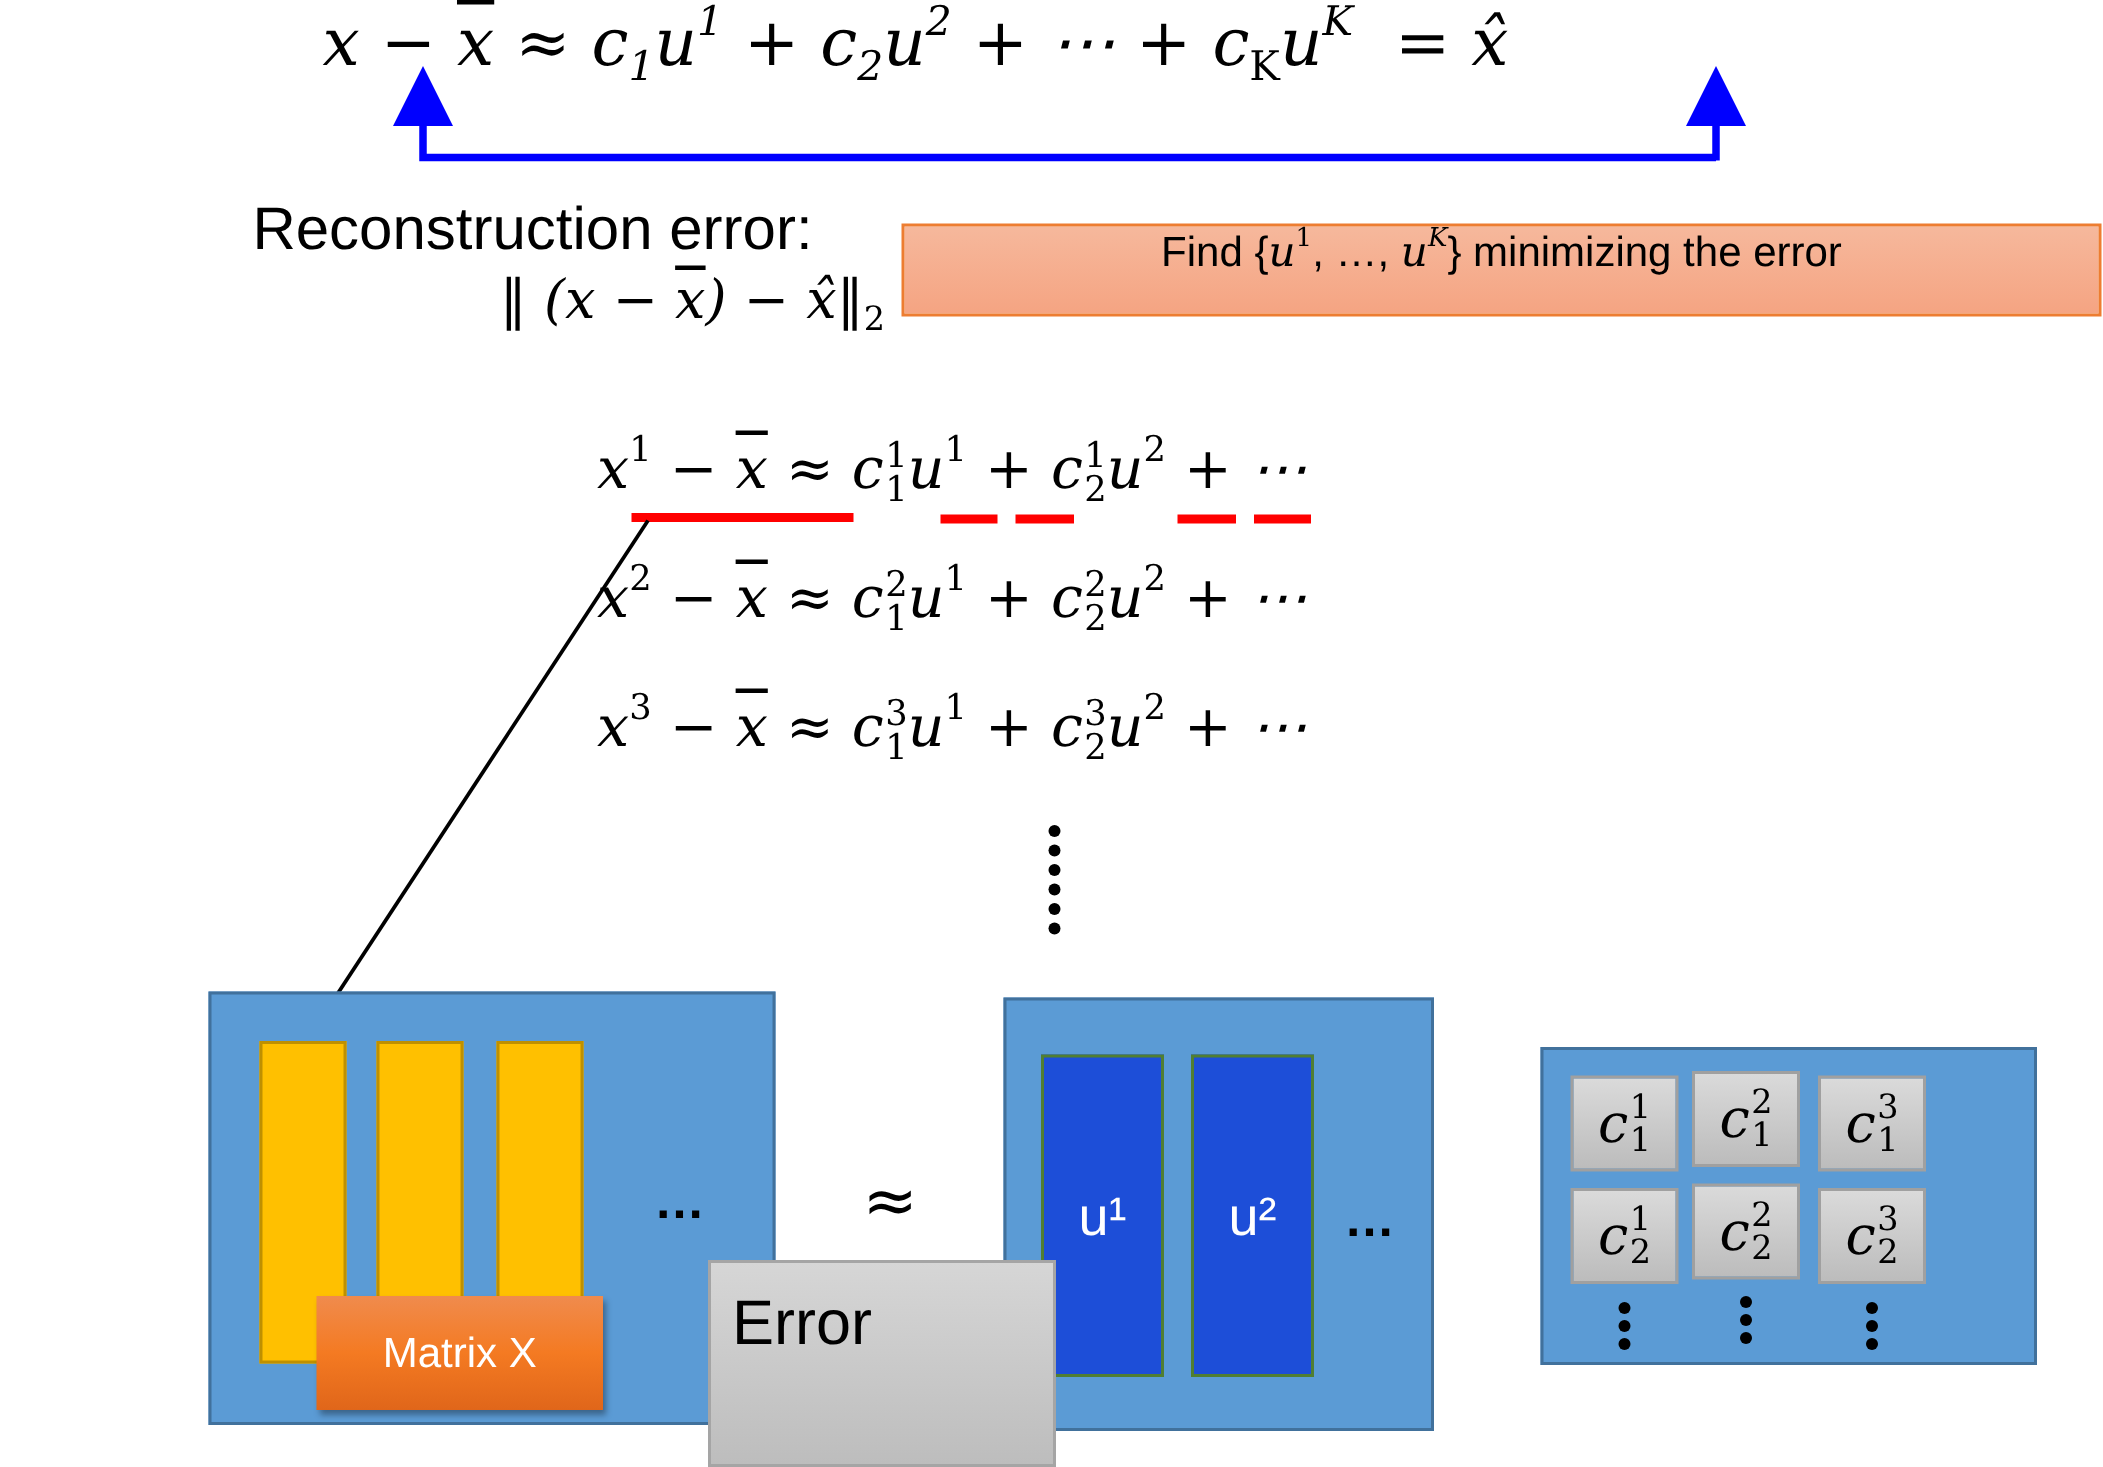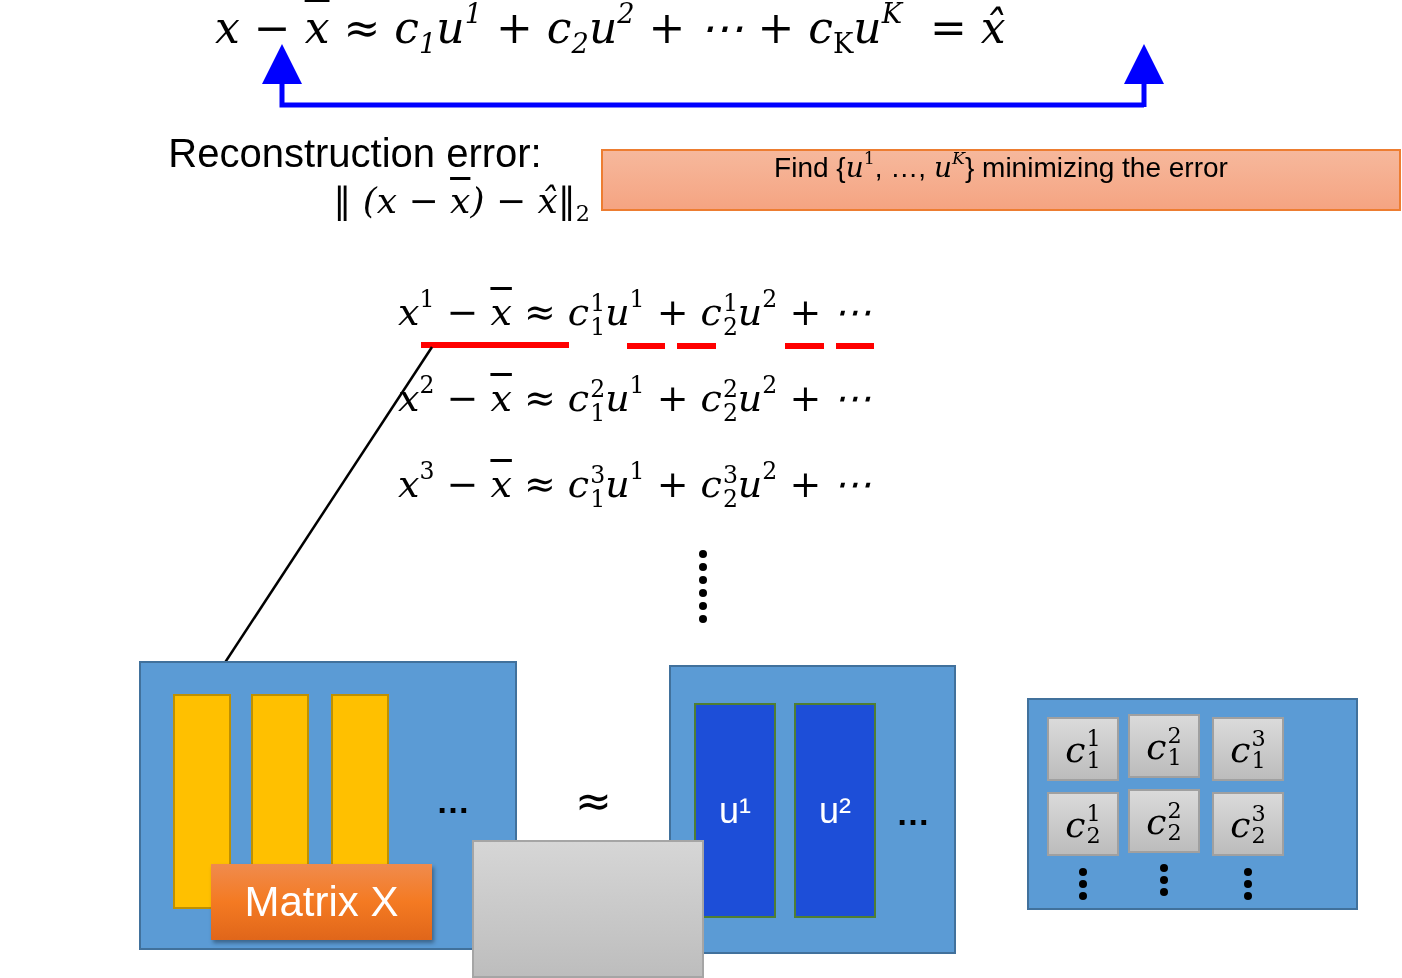--- a/index.html
+++ b/index.html
@@ -29,23 +29,23 @@
   .panel { background:#5b9bd5; border:2px solid #41719c; box-sizing:border-box; }
   #matrix-x { left:139px; top:661px; width:378px; height:289px; }
   #matrix-u { left:669px; top:665px; width:287px; height:289px; }
   #matrix-c { left:1027px; top:698px; width:331px; height:212px; }
 
   .col-x { width:58px; height:215px; top:694px; background:#ffc000; border:2px solid #bf9000; box-sizing:border-box; }
   .col-u { width:82px; height:215px; top:703px; background:#1d4ed8; border:2px solid #507e32; box-sizing:border-box;
            color:#fff; display:flex; align-items:center; justify-content:center; font-size:36px; }
   .ellipsis { font-size:34px; font-weight:bold; letter-spacing:1px; }
 
-  #matrix-x-label { left:211px; top:864px; width:221px; height:76px; box-sizing:border-box;
+  #matrix-x-label { left:211px; top:864px; width:191px; height:76px; box-sizing:border-box;
                     background:linear-gradient(#f08b4d,#f47a22 50%,#e0661a); color:#fff;
-                    display:flex; align-items:center; justify-content:center; font-size:42px;
+                    display:flex; align-items:center; justify-content:center; font-size:28px;
                     box-shadow:2px 3px 4px rgba(0,0,0,0.35); }
   #minimize-box { left:472px; top:840px; width:232px; height:138px; box-sizing:border-box;
                   background:linear-gradient(#d6d6d6,#bdbdbd); border:2px solid #a5a5a5;
                   font-size:42px; line-height:56px; padding:12px 0 0 14px; }
   #approx-sign { left:575px; top:775px; font-size:44px; font-family:"DejaVu Sans", sans-serif; }
 
   .cell { width:72px; height:64px; box-sizing:border-box; background:linear-gradient(#dadada,#bcbcbc);
           border:2px solid #a0a0a0; display:flex; align-items:center; justify-content:center; font-size:36px; }
   .vdots { width:20px; display:flex; flex-direction:column; align-items:center; gap:4px; }
   .vdots i { width:8px; height:8px; border-radius:50%; background:#000; display:block; }
@@ -133,20 +133,21 @@
 <div id="matrix-u" class="abs panel"></div>
 <div class="abs col-u" style="left:694px;">
   <span>u¹</span>
 </div>
 <div class="abs col-u" style="left:794px;">
   <span>u²</span>
 </div>
 <div class="abs ellipsis" style="left:896px;top:794px;">…</div>
 
 <div id="minimize-box" class="abs">
+  <div>Error</div>
 </div>
 
 <div id="matrix-c" class="abs panel"></div>
 <div class="abs cell math" style="left:1047px;top:717px;">c<span class="ss">
       <span>1</span>
       <span>1</span>
     </span></div>
 <div class="abs cell math" style="left:1128px;top:714px;">c<span class="ss">
       <span>2</span>
       <span>1</span>

